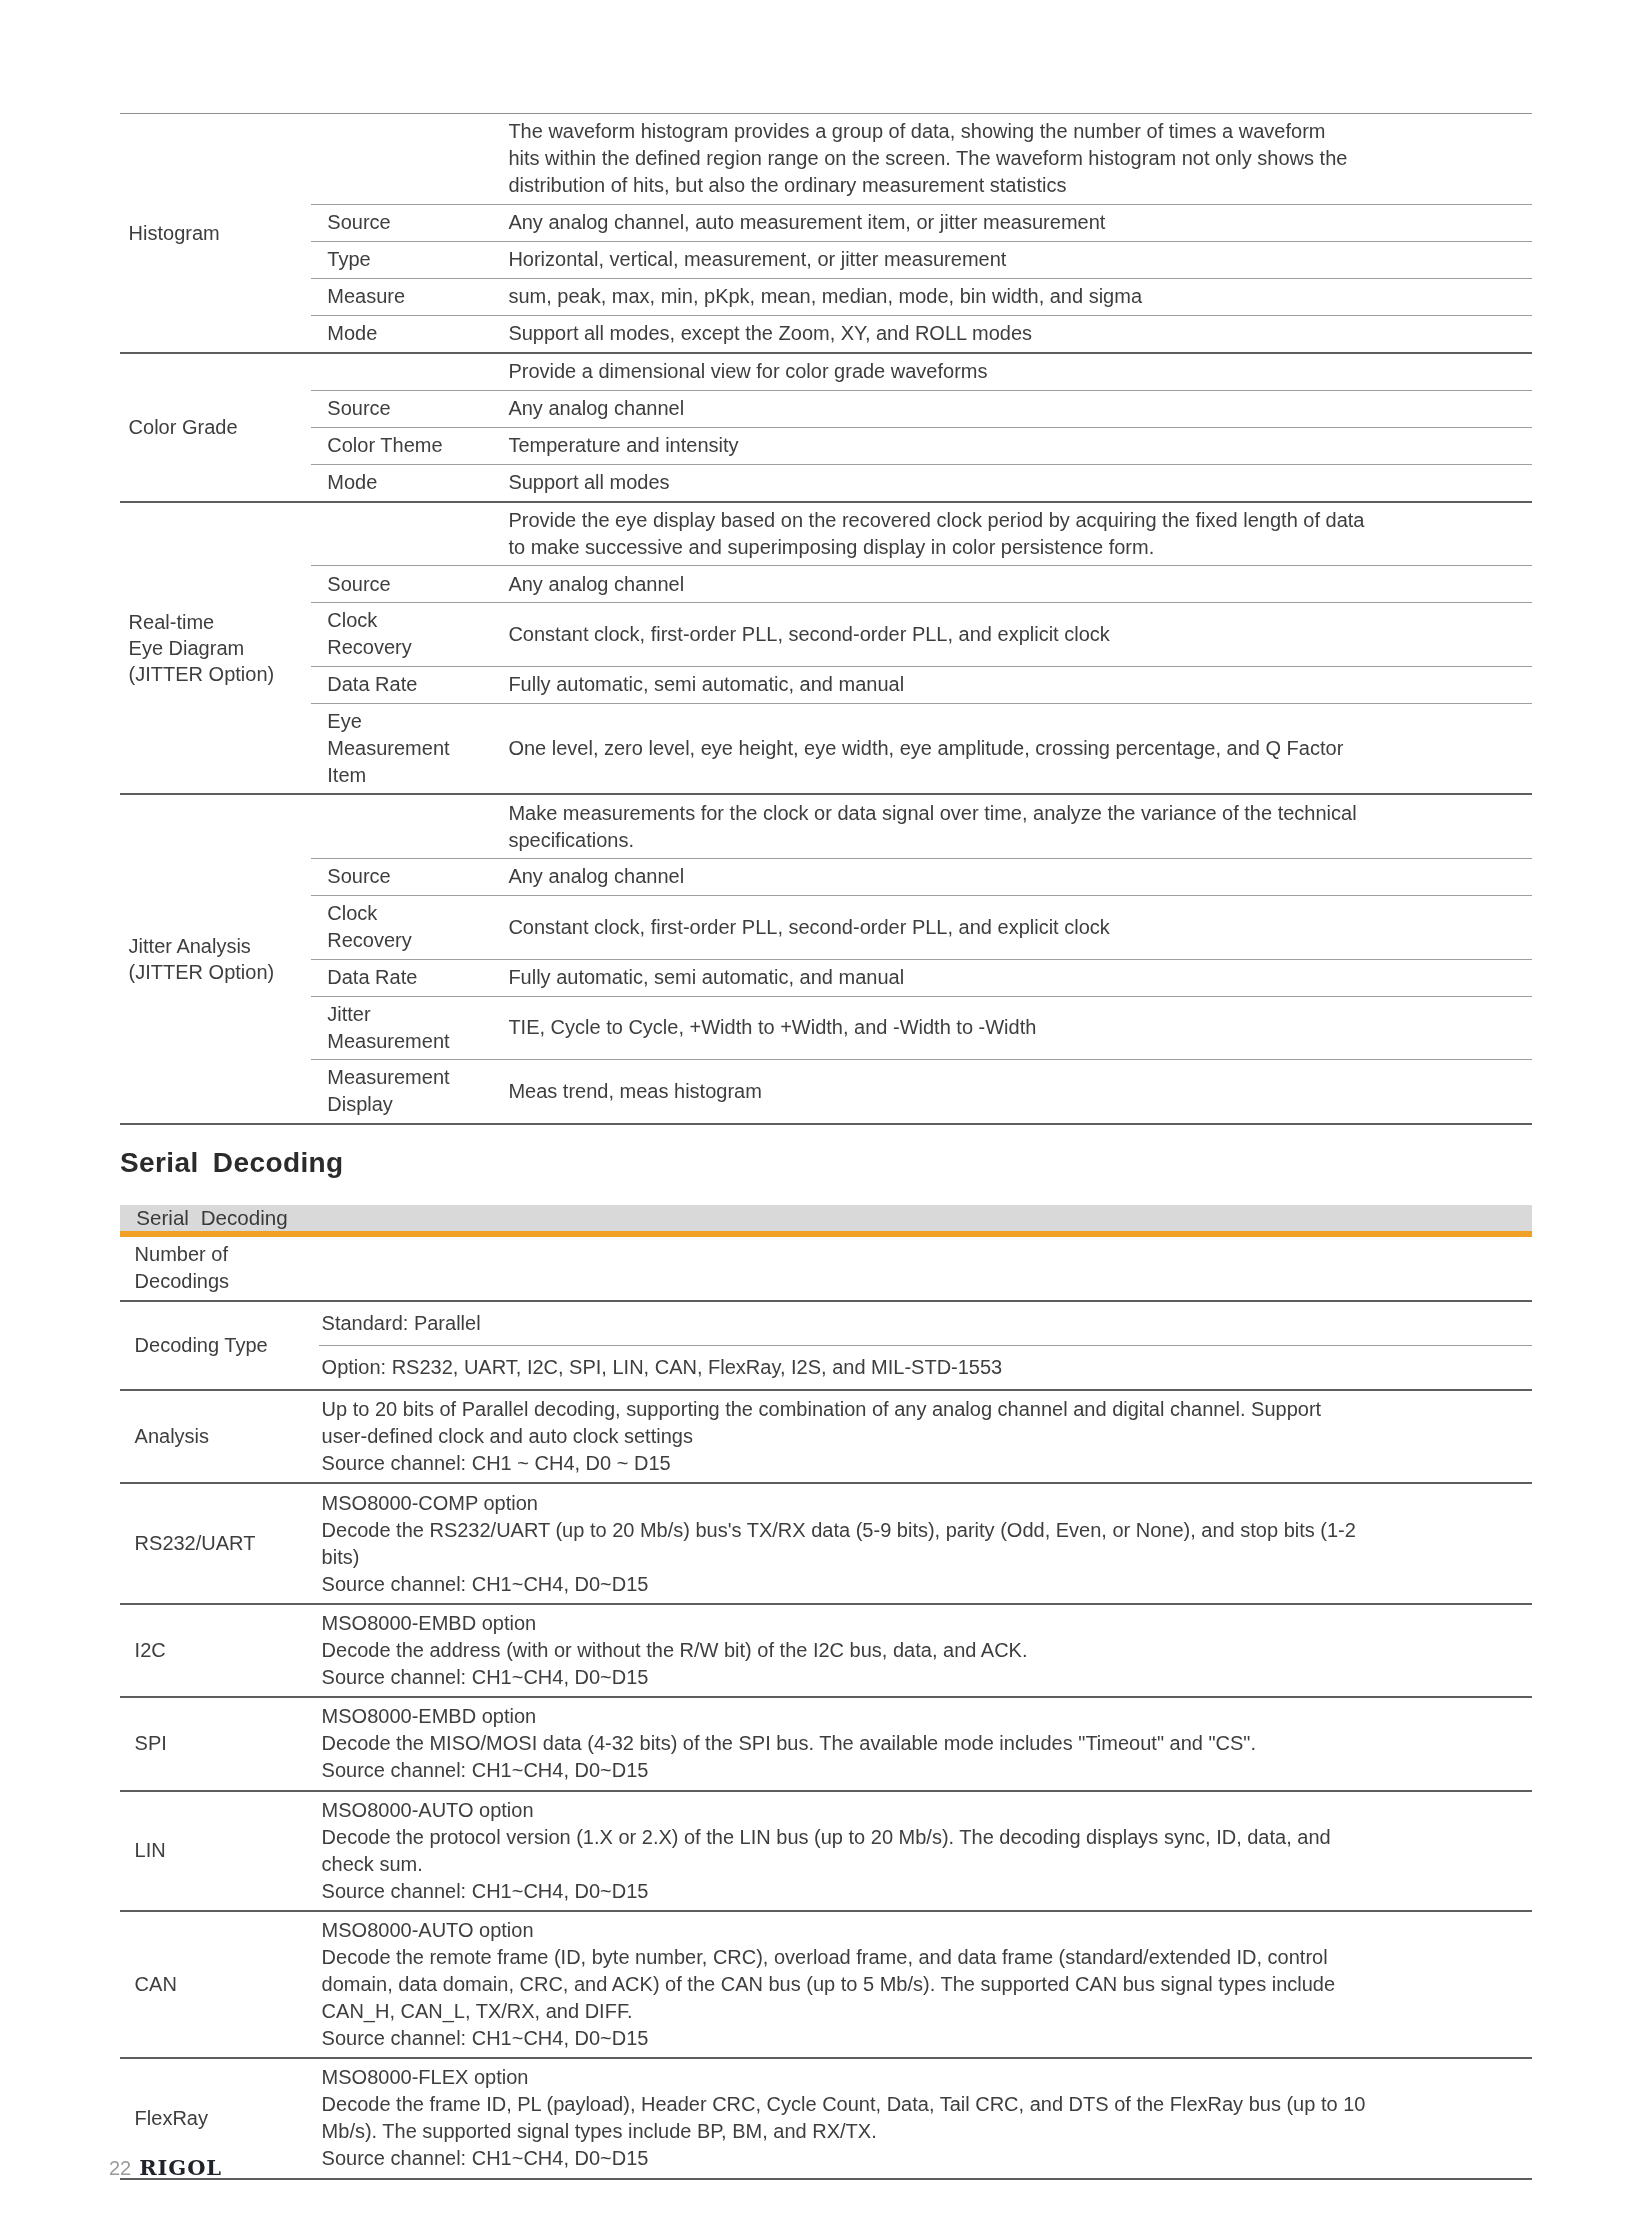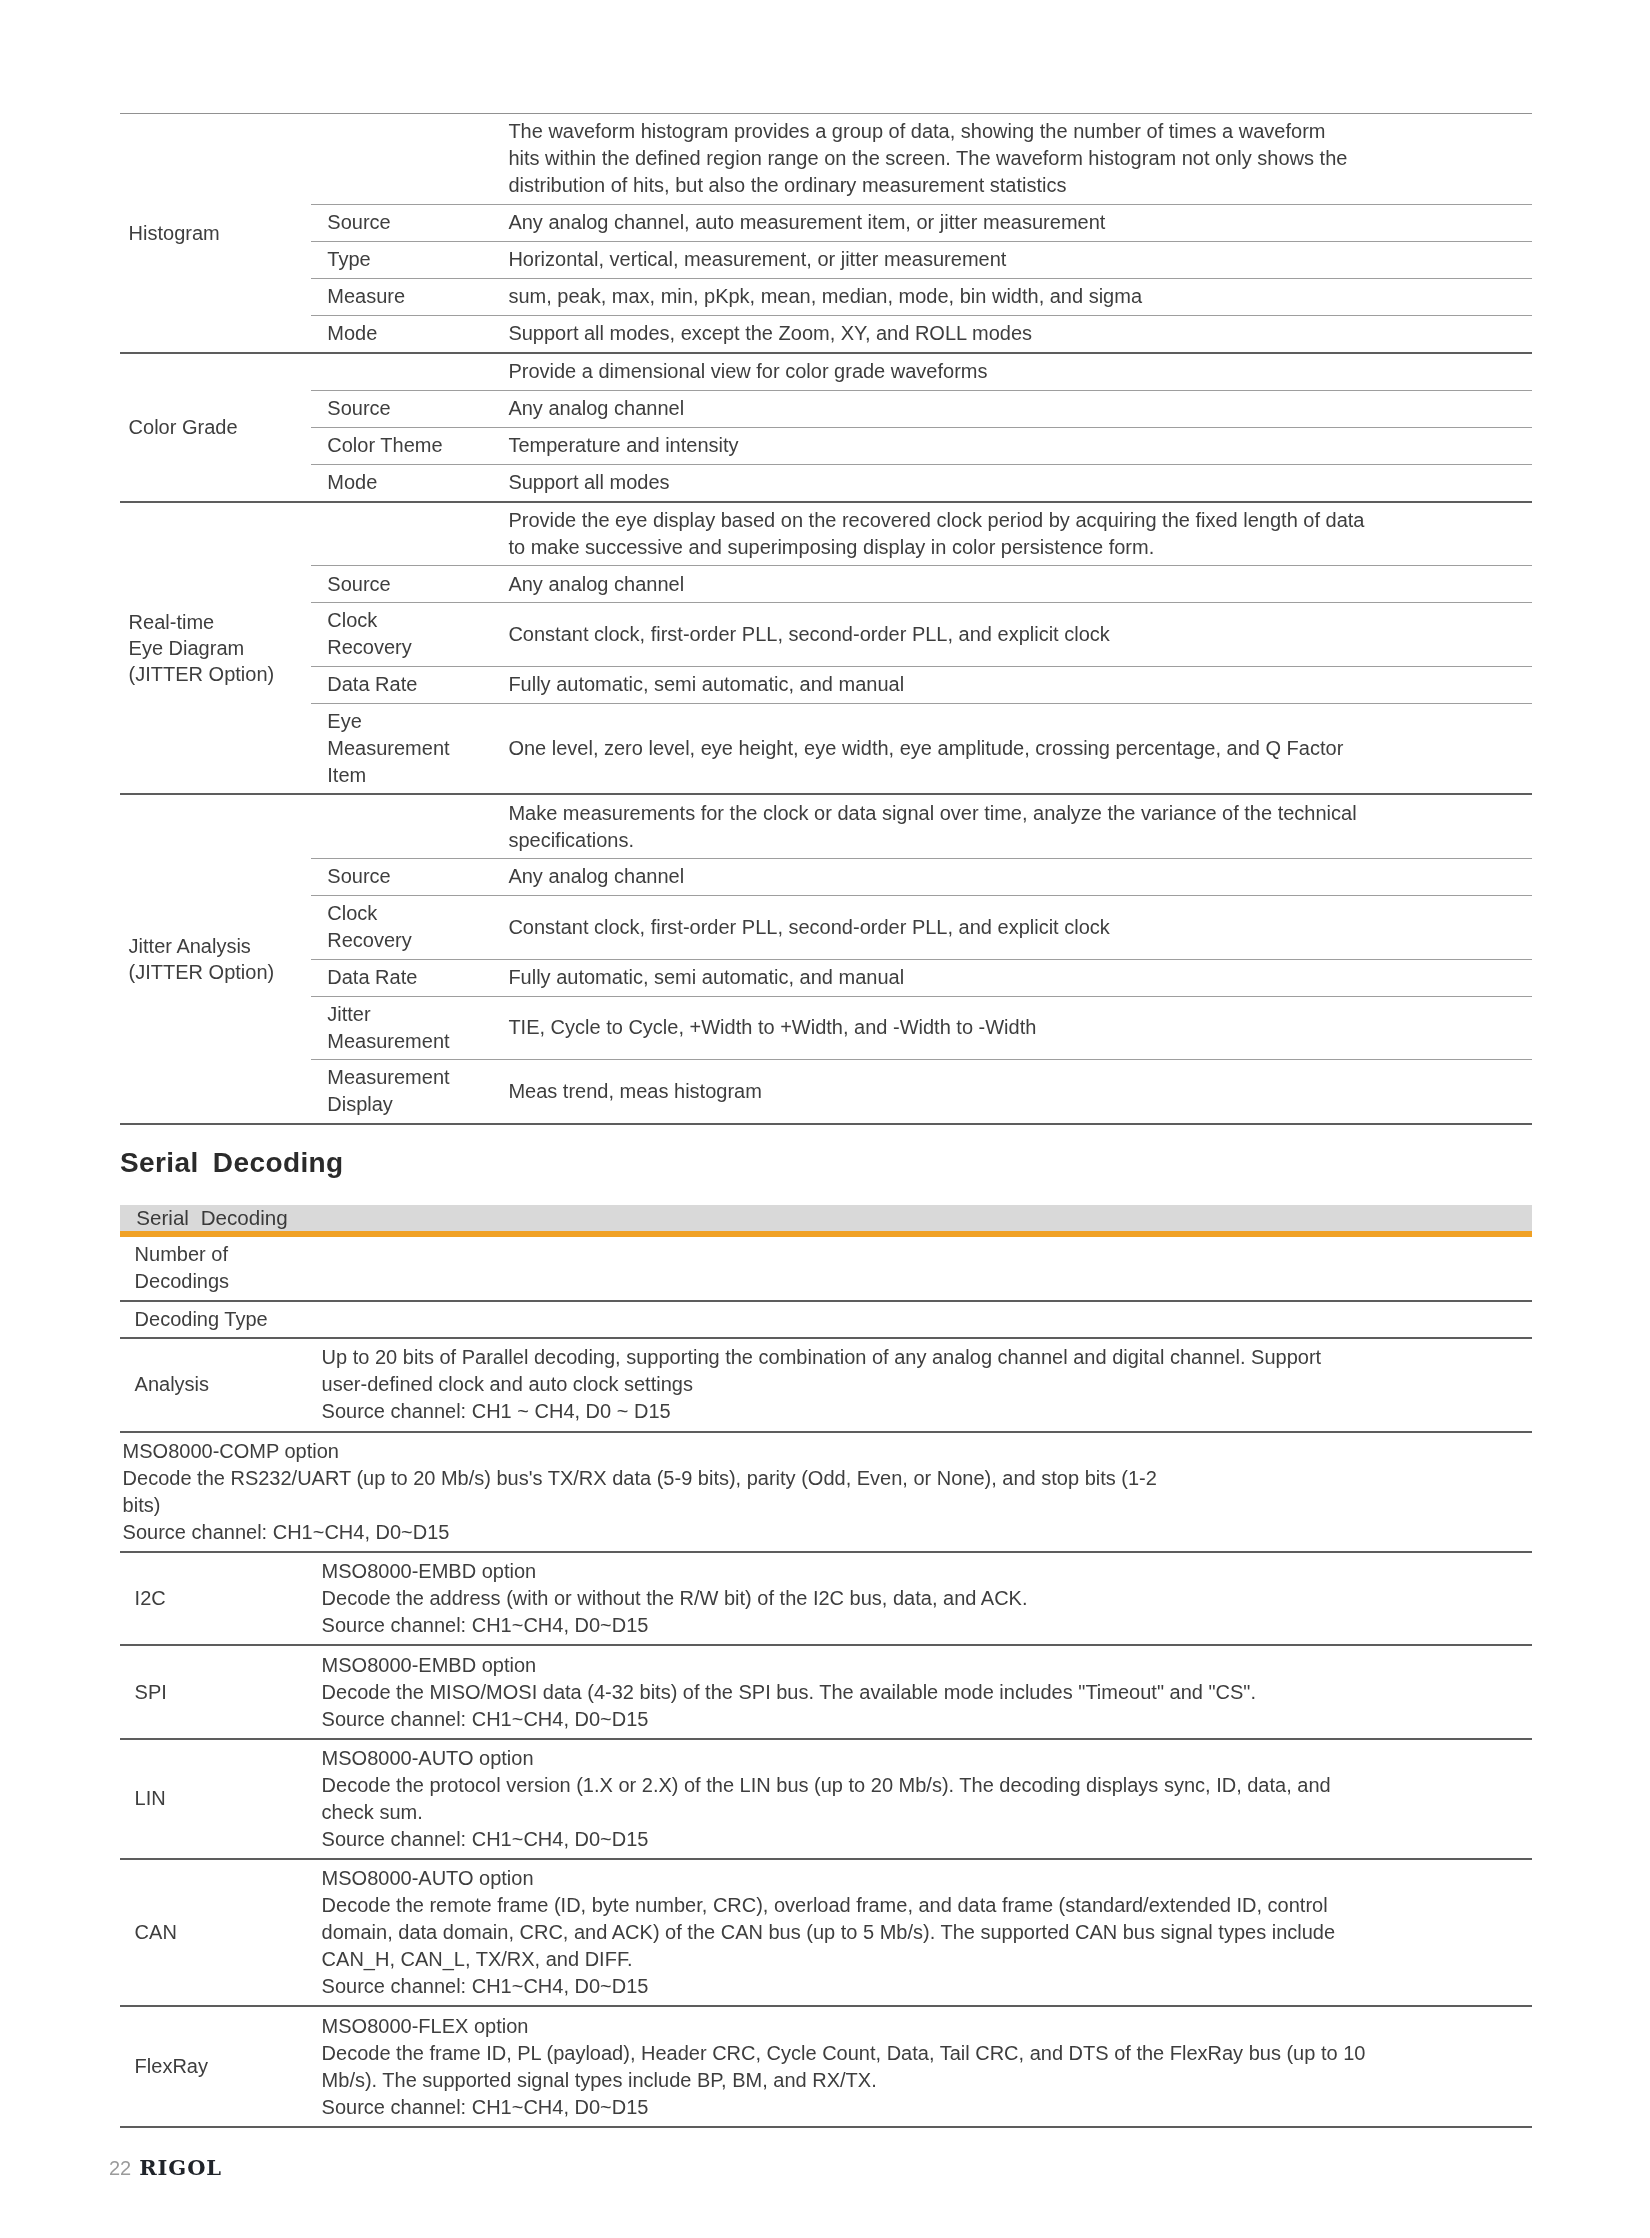--- a/index.html
+++ b/index.html
@@ -174,30 +174,35 @@
       <div class="serial-header" style="background: rgb(217, 217, 217); border-bottom-color: rgb(240, 161, 37);">
         <span>Serial Decoding</span>
       </div>
       <div>
           <div class="serial-row">
             <div class="serial-label">Number of
 Decodings</div>
           </div>
           <div class="serial-row">
             <div class="serial-label">Decoding Type</div>
+            <div class="serial-content">
+              <div class="serial-subcell">Standard: Parallel</div>
+              <div class="serial-subcell">Option: RS232, UART, I2C, SPI, LIN, CAN, FlexRay, I2S, and MIL-STD-1553</div>
+            </div>
           </div>
           <div class="serial-row">
             <div class="serial-label">Analysis</div>
             <div class="serial-content">
               <div class="serial-text">Up to 20 bits of Parallel decoding, supporting the combination of any analog channel and digital channel. Support
 user-defined clock and auto clock settings
 Source channel: CH1 ~ CH4, D0 ~ D15</div>
             </div>
           </div>
           <div class="serial-row">
+            <div class="serial-label">RS232/UART</div>
             <div class="serial-content">
               <div class="serial-text">MSO8000-COMP option
 Decode the RS232/UART (up to 20 Mb/s) bus's TX/RX data (5-9 bits), parity (Odd, Even, or None), and stop bits (1-2
 bits)
 Source channel: CH1~CH4, D0~D15</div>
             </div>
           </div>
           <div class="serial-row">
             <div class="serial-label">I2C</div>
             <div class="serial-content">

